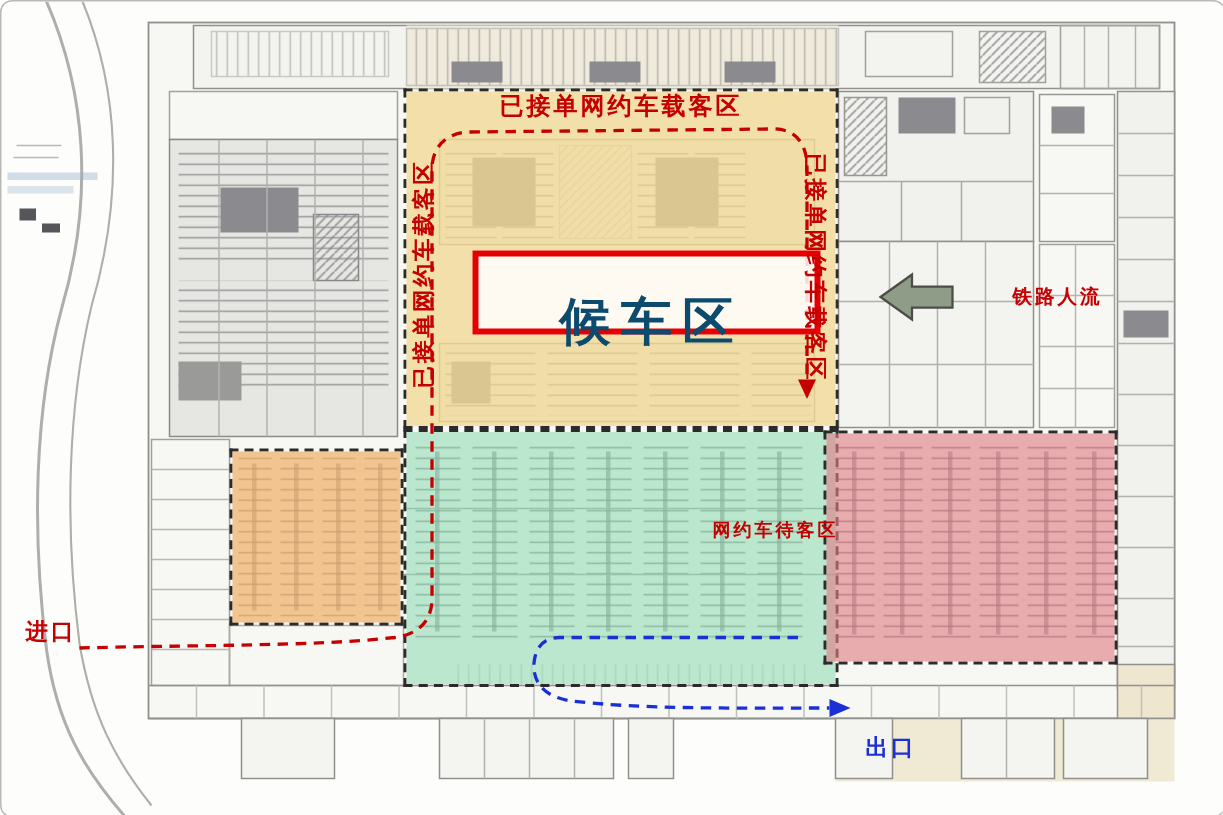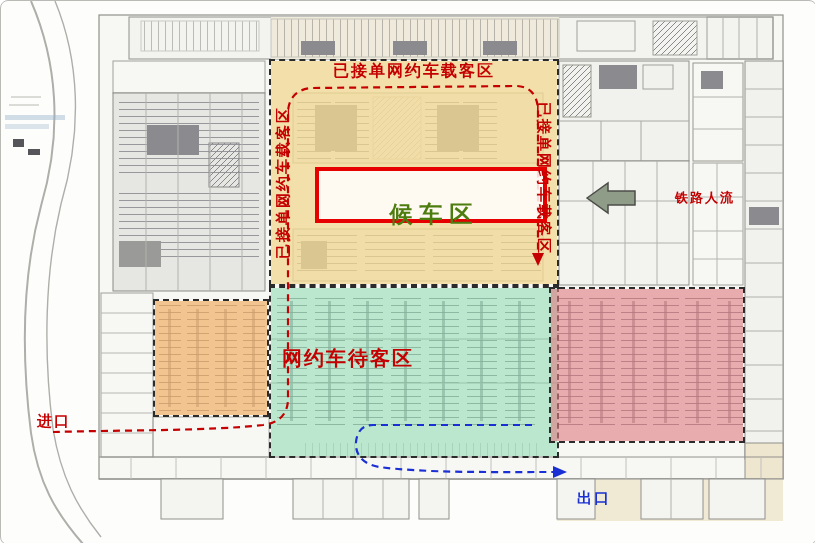--- a/index.html
+++ b/index.html
@@ -15,31 +15,31 @@
   .zone-wait{left:268px;top:285px;width:290px;height:172px;--z:var(--zone-wait,#93dcb4);}
   .zone-wait::before{opacity:.60;}
   .zone-left{left:152px;top:298px;width:116px;height:118px;--z:var(--zone-left-parking,#eeb06a);}
   .zone-left::before{opacity:.72;}
   .zone-right{left:548px;top:286px;width:196px;height:156px;--z:var(--zone-right-parking,#de7e84);}
   .zone-right::before{opacity:.62;}
 
   .hall{position:absolute;left:314px;top:166px;width:232px;height:56px;box-sizing:border-box;
         border:4px solid var(--hall-border,#e60000);background:rgba(255,255,255,.85);
         display:flex;align-items:center;justify-content:center;}
-  .hall span{font-size:23px;font-weight:bold;color:#4d7c0f;letter-spacing:7px;text-indent:7px;margin-top:39px;}
+  .hall span{font-size:34px;font-weight:bold;color:#0c4a6e;letter-spacing:7px;text-indent:7px;margin-top:39px;}
 
   .lbl{position:absolute;font-weight:bold;white-space:nowrap;}
   .red{color:var(--accent-red,#c40000);}
   .blue{color:var(--accent-blue,#1a2fd4);}
   .top-label{left:268px;top:60px;width:290px;text-align:center;font-size:16px;letter-spacing:2px;}
   .left-label{left:192px;top:172px;width:180px;text-align:center;font-size:15px;letter-spacing:2px;transform:rotate(-90deg);}
   .right-label{left:452px;top:168px;width:180px;text-align:center;font-size:15px;letter-spacing:2px;transform:rotate(90deg);}
-  .wait-label{left:281px;top:344px;width:290px;text-align:left;font-size:20px;letter-spacing:2px;}
+  .wait-label{left:268px;top:344px;width:290px;text-align:right;font-size:12px;letter-spacing:2px;}
   .railway-label{left:642px;top:188px;font-size:13px;letter-spacing:2px;margin-left:32px;}
-  .entrance-label{left:16px;top:411px;font-size:15px;letter-spacing:2px;margin-left:20px;}
+  .entrance-label{left:16px;top:411px;font-size:15px;letter-spacing:2px;}
   .exit-label{left:576px;top:488px;font-size:15px;letter-spacing:2px;}
 
   .route-entry{stroke:var(--accent-red,#c40000);}
   .route-entry-head{fill:var(--accent-red,#c40000);}
   .route-exit{stroke:var(--accent-blue,#1a2fd4);}
   .route-exit-head{fill:var(--accent-blue,#1a2fd4);}
   .flow-arrow-shape{fill:var(--flow-arrow,#8e9c88);stroke:#4c4c48;stroke-width:1.5;}
 </style>
 </head>
 <body>

